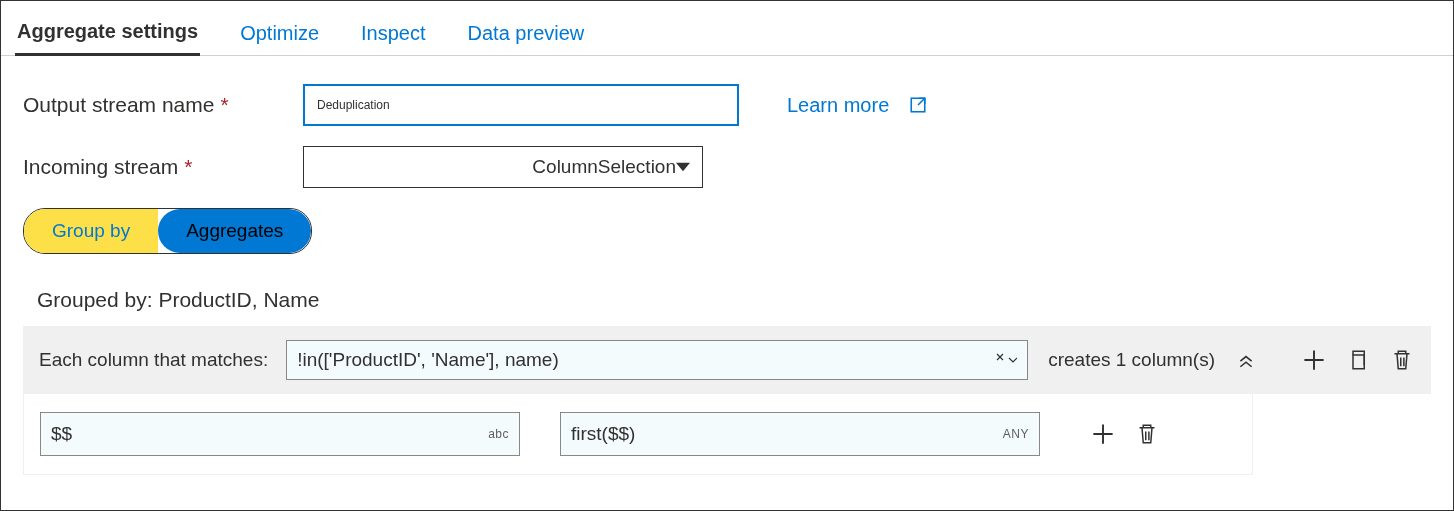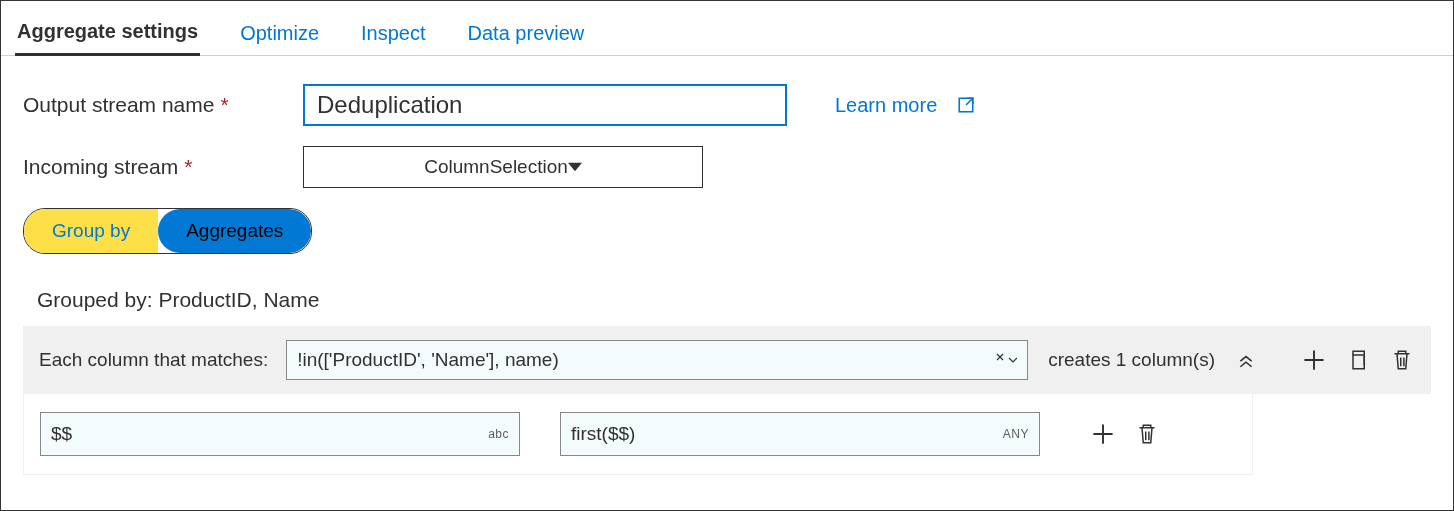--- a/index.html
+++ b/index.html
@@ -4,22 +4,22 @@
 <style>
 html,body{margin:0;padding:0;font-family:"Segoe UI",Arial,sans-serif;font-size:19px;color:#323130;background:#fff}
 .frame{box-sizing:border-box;width:1454px;height:511px;border:1px solid #333;padding:0 22px 22px 22px}
 .tabs{display:flex;gap:38px;border-bottom:1px solid #d0d0d0;margin-left:-22px;margin-right:-22px;padding:0 14px;height:54px;align-items:flex-end}
 .tab{padding:0 2px 10px 2px;color:#0078d4;cursor:pointer;font-size:20px}
 .tab.active{color:#323130;font-weight:600;border-bottom:3px solid #323130;margin-bottom:-1px}
 .form-area{margin-top:28px}
 .row{display:flex;align-items:center;margin-bottom:20px}
 .label{width:280px;font-size:21px}
 .req{color:#a4262c;margin-left:6px}
-.text-input{height:42px;width:484px;border:2px solid #0078d4;padding:0 12px;font-size:24px;color:#323130;outline:none;font-family:inherit;box-sizing:border-box}
-.select{height:42px;width:400px;border:1px solid #323130;padding:14px 12px;font-size:19px;display:flex;align-items:center;justify-content:center;background:#fff;cursor:pointer;box-sizing:border-box}
+.text-input{height:42px;width:436px;border:2px solid #0078d4;padding:0 12px;font-size:12px;color:#323130;outline:none;font-family:inherit;box-sizing:border-box}
+.select{height:42px;width:400px;border:1px solid #323130;padding:14px 12px;font-size:19px;display:flex;align-items:center;justify-content:flex-end;background:#fff;cursor:pointer;box-sizing:border-box}
 .link{color:#0078d4;margin-left:48px;font-size:20px;display:flex;align-items:center;gap:20px;cursor:pointer}
 .pill-group{display:flex;border:1px solid #323130;border-radius:22px;height:44px;width:fit-content;overflow:hidden;margin-top:6px}
 .pill{display:flex;align-items:center;padding:0 28px;font-size:19px;cursor:pointer}
 .pill.left{color:#0078d4;background:#fde047}
 .pill.right{color:#000000;background:#0078d4;border-radius:22px}
 .grouped-label{margin:34px 0 14px 14px;font-size:21px}
 .match-bar{background:#f0f0f0;display:flex;align-items:center;padding:14px 16px;gap:18px}
 .match-label{font-size:19px}
 .expr-input{flex:0 0 742px;height:40px;border:1px solid #8a8886;background:#f4fbfd;display:flex;align-items:center;justify-content:space-between;padding:0 10px;font-size:19px;box-sizing:border-box}
 .creates{font-size:19px;margin-left:2px}

